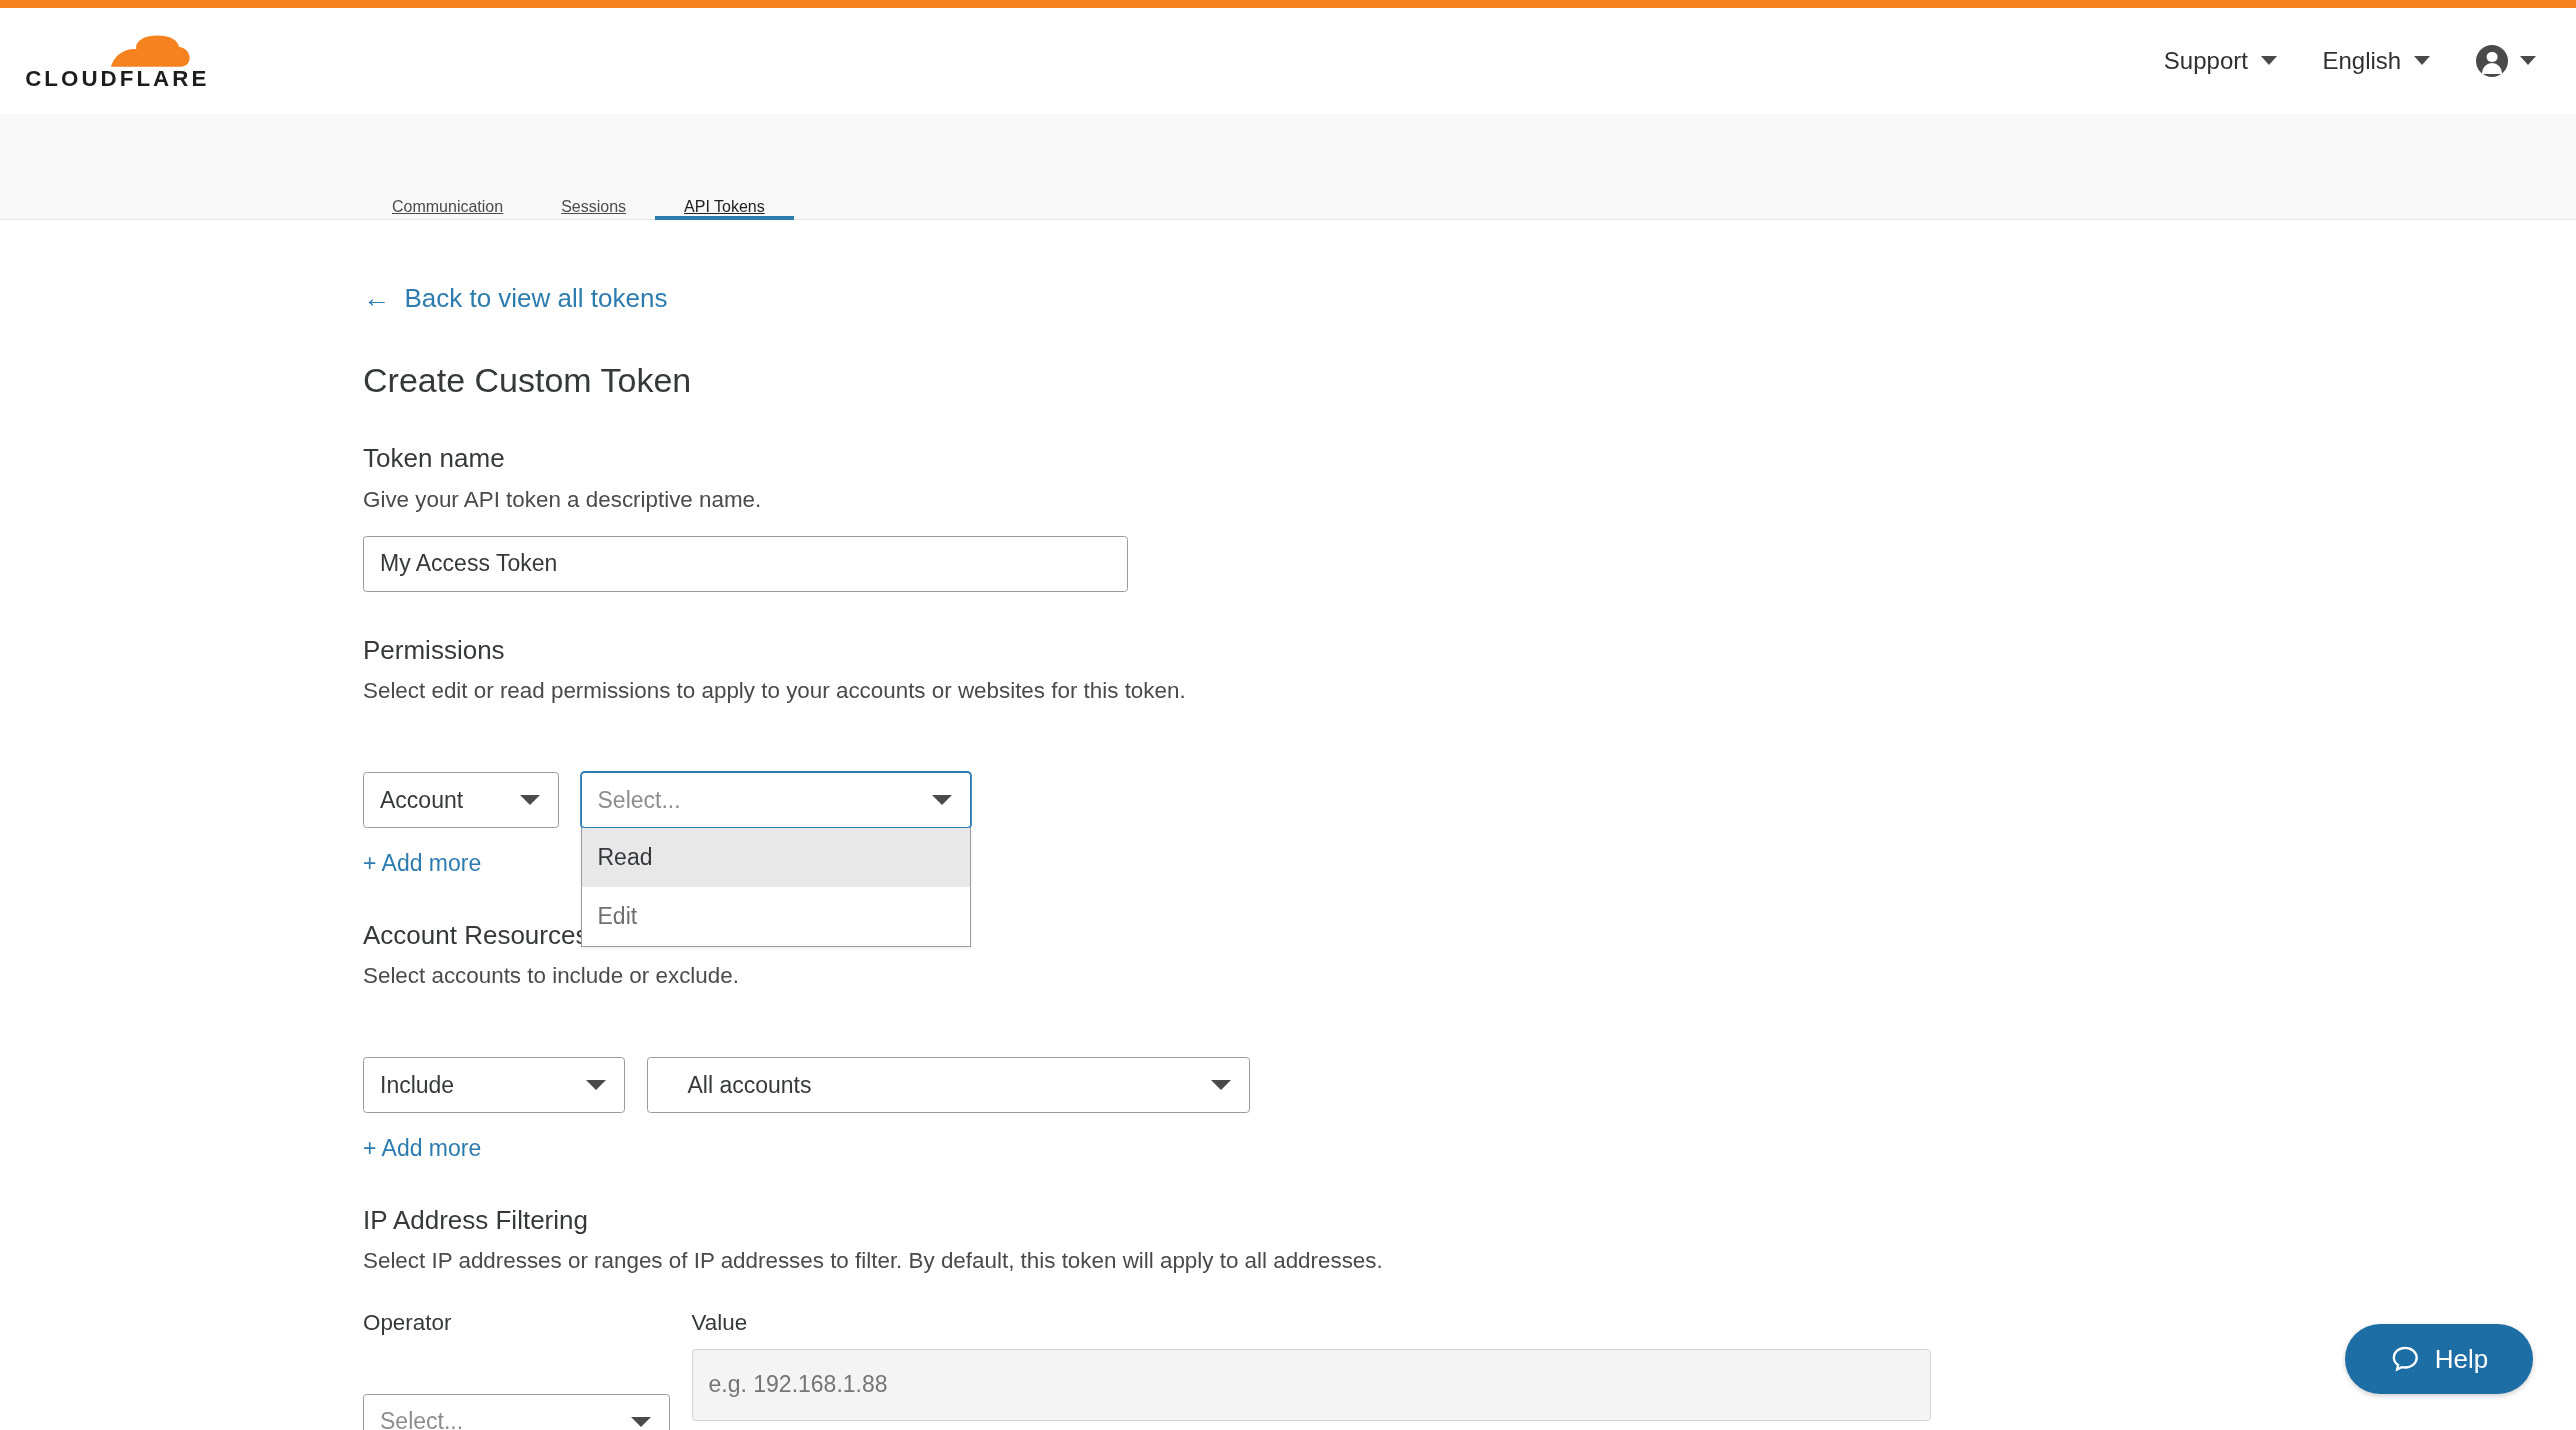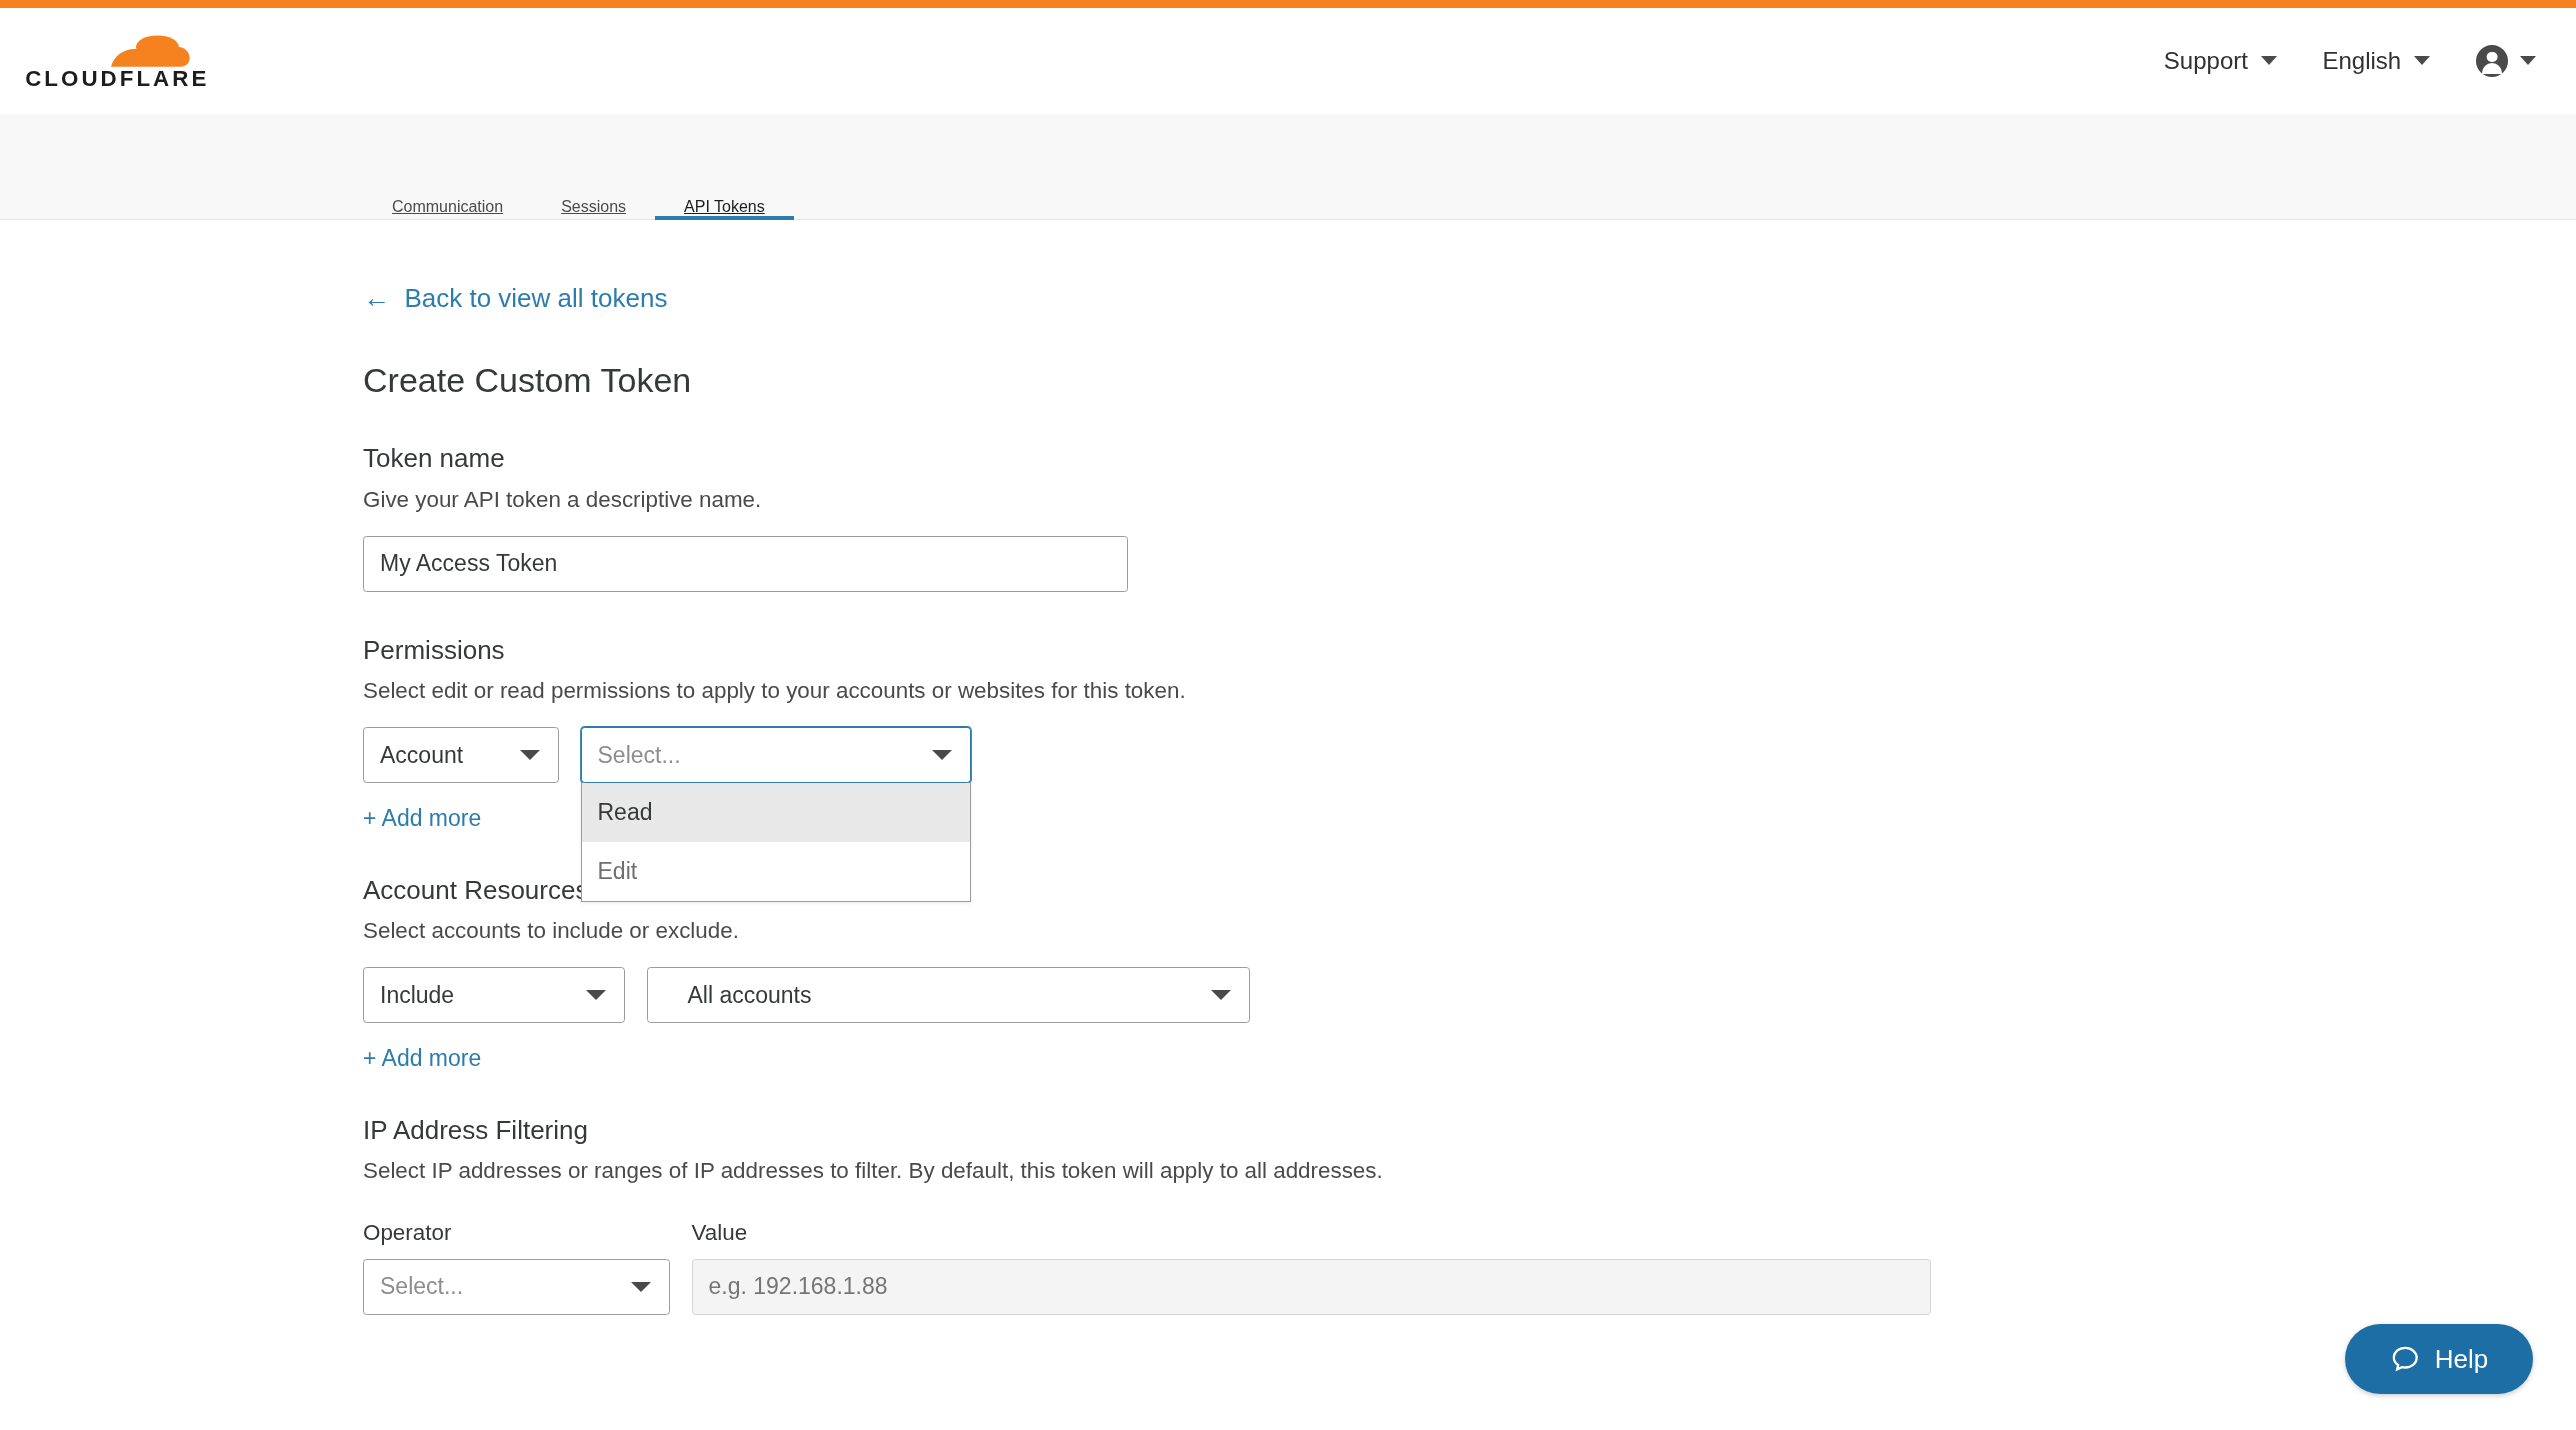--- a/index.html
+++ b/index.html
@@ -166,20 +166,21 @@
     border-radius: 3.6px;
     background: #ffffff;
     display: flex;
     align-items: center;
     padding: 0 50px 0 16px;
     font-size: 23px;
     color: #36393a;
     cursor: pointer;
     white-space: nowrap;
     overflow: hidden;
+    margin-top: 45px;
   }
   .select.placeholder { color: #8d8d8d; }
   .select.focused { border-color: #2c7cb0; box-shadow: 0 0 0 0.9px #2c7cb0; }
   .select .arrow {
     position: absolute;
     right: 18px; top: 50%;
     transform: translateY(-50%);
     width: 0; height: 0;
     border-left: 10px solid transparent;
     border-right: 10px solid transparent;
@@ -225,21 +226,21 @@
     gap: 21.5px;
     margin-top: 36px;
     font-size: 22.4px;
     color: #36393a;
   }
   .lbl-op { width: 307px; }
   .lbl-val { width: 1239px; }
 
   .ip-value-input {
     width: 1239px;
-    height: 56px;
+    height: 72px;
     border: 0.9px solid #d4d4d4;
     border-radius: 3.6px;
     background: #f4f4f4;
     font-size: 23px;
     padding: 0 16px;
     color: #8d8d8d;
     font-family: "Liberation Sans", sans-serif;
   }
 
   

